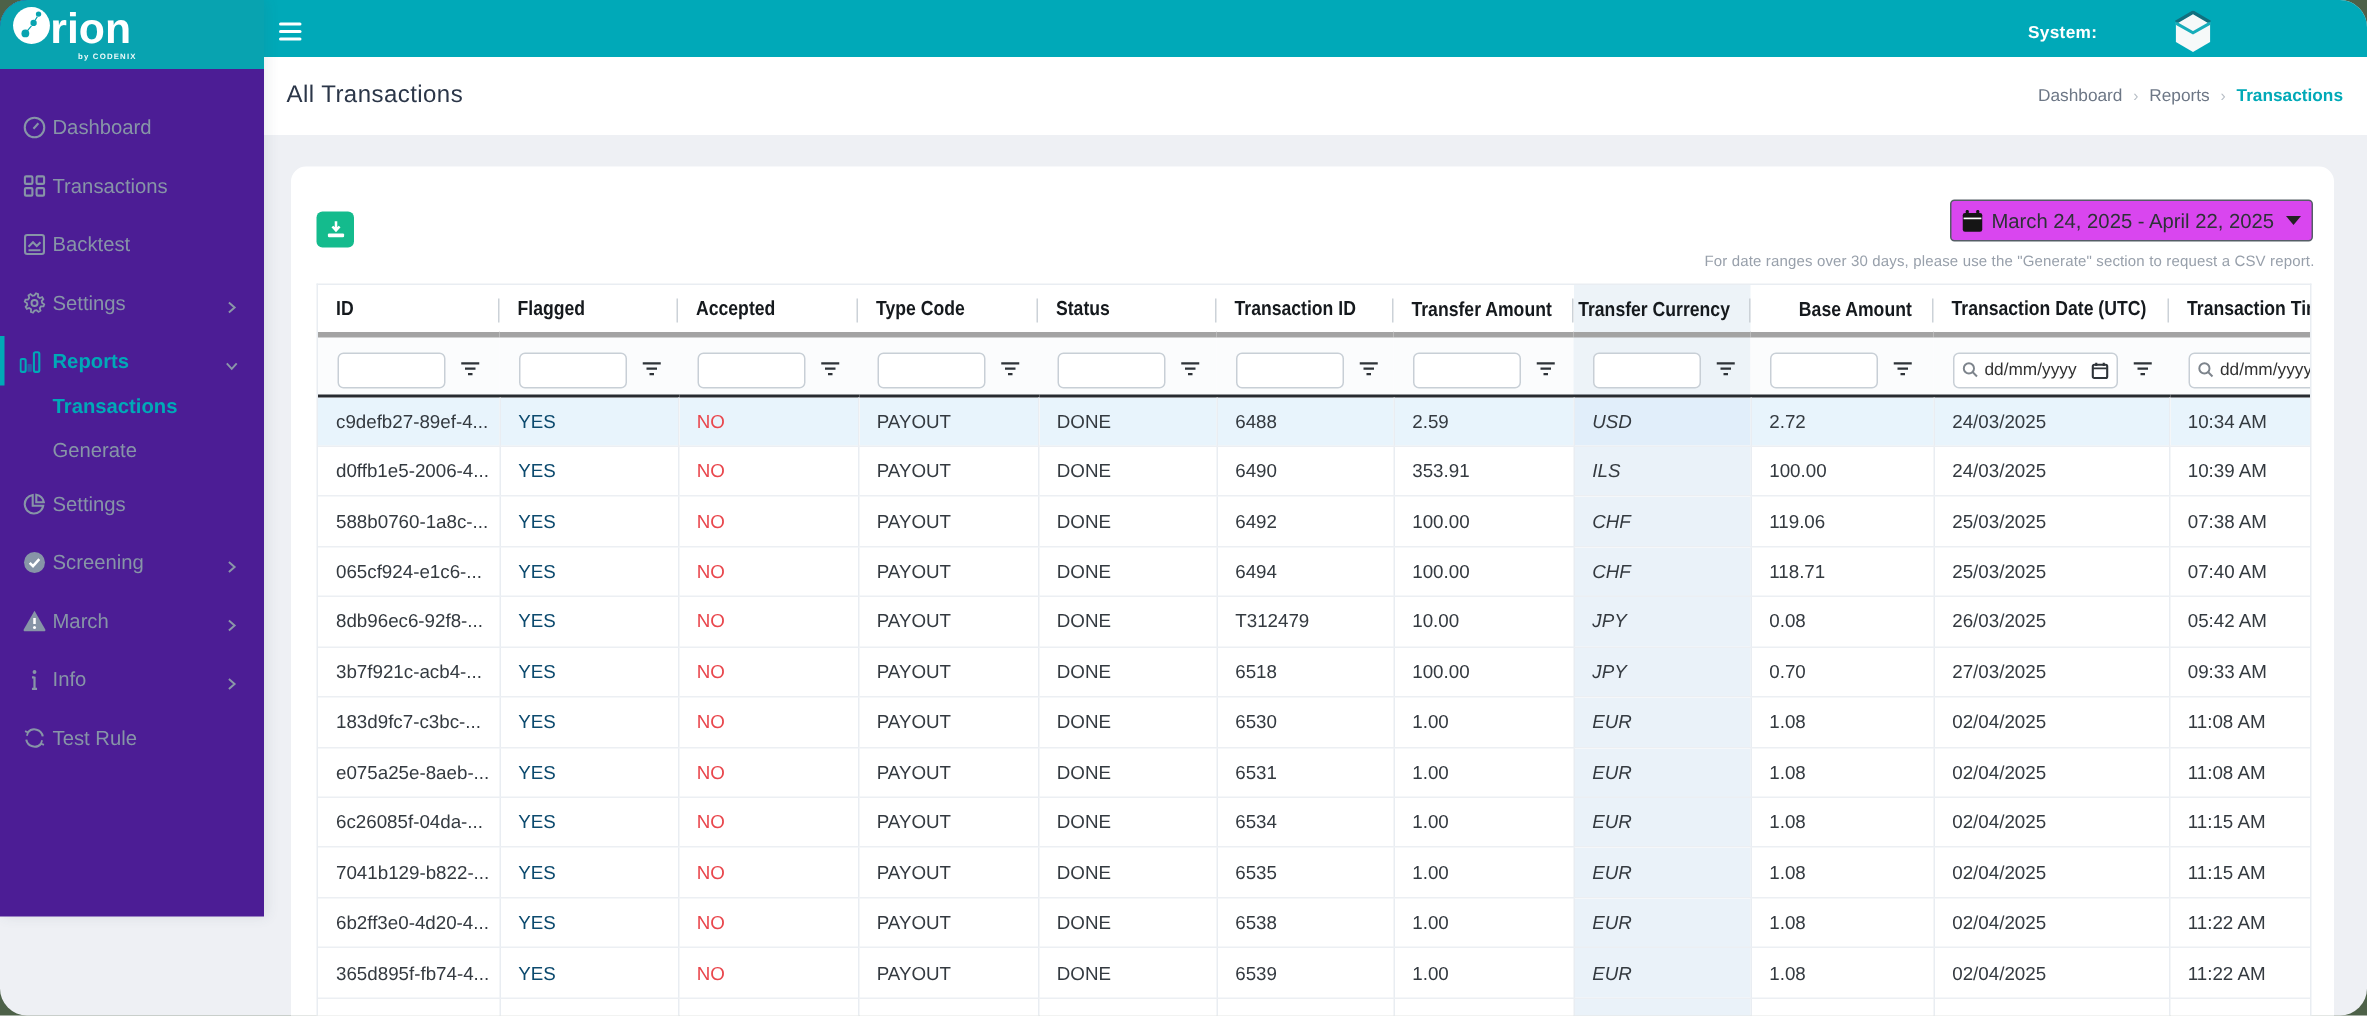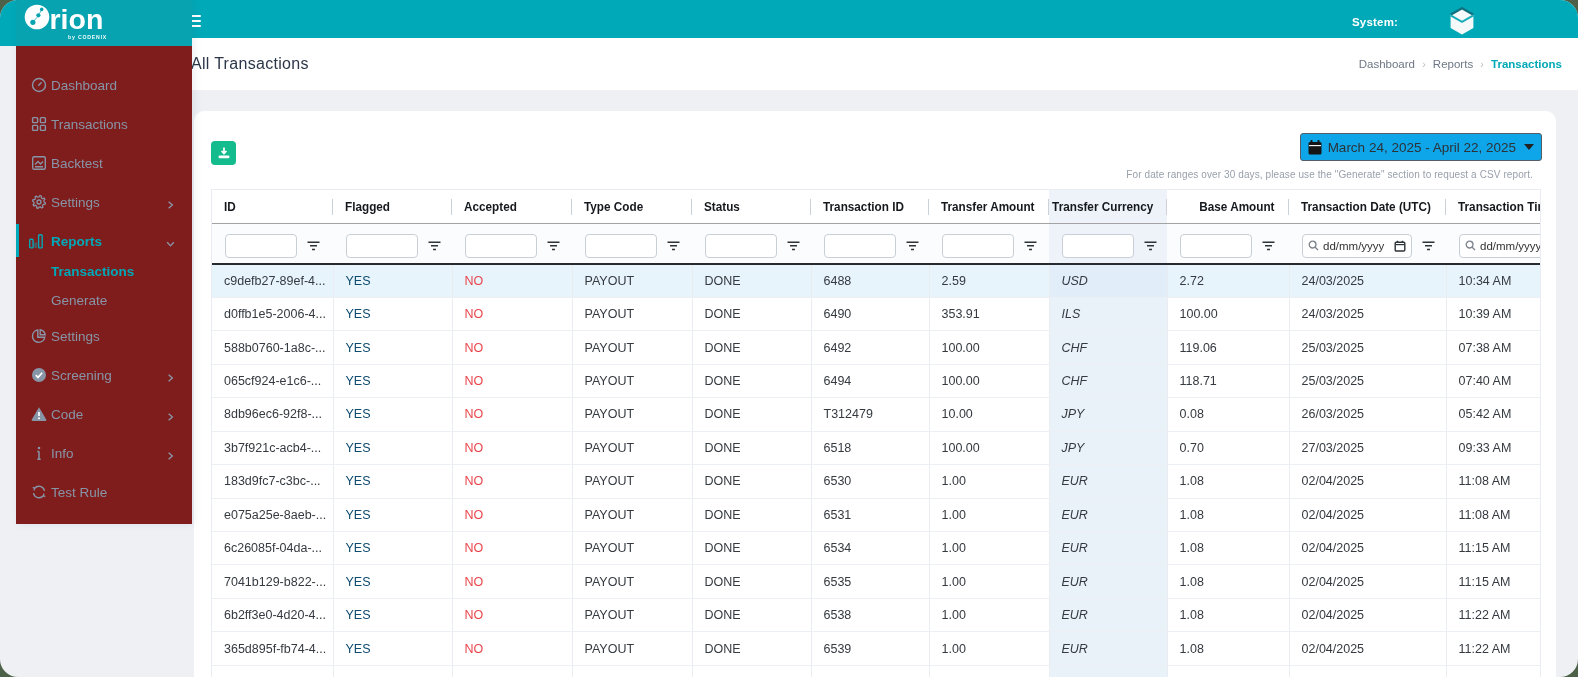--- a/index.html
+++ b/index.html
@@ -7,21 +7,21 @@
 body { background:#4d6148; font-family:"Liberation Sans", sans-serif; }
 .app { position:absolute; left:0; top:0; width:1578px; height:677px; border-radius:18px; overflow:hidden; background:#eef0f4; }
 
 .topbar { position:absolute; left:0; top:0; width:1578px; height:46px; background:#00a9b8; }
 .burger { position:absolute; left:186px; top:14.5px; width:15px; height:13px; }
 .burger span { position:absolute; left:0; width:15px; height:2px; background:#fff; border-radius:1px; }
 .burger span:nth-child(1){top:0;} .burger span:nth-child(2){top:5px;} .burger span:nth-child(3){top:10px;}
 .sys { position:absolute; left:1352px; top:16px; color:#fff; font-size:11.5px; font-weight:bold; letter-spacing:.2px; }
 .boxicon { position:absolute; left:1448px; top:7px; }
 
-.sidebar { position:absolute; left:16px; top:0; width:176px; height:524px; background:#7f1d1d; box-shadow:2px 0 8px rgba(60,75,100,.10); }
+.sidebar { position:absolute; left:0; top:0; width:176px; height:611px; background:#4c1d95; box-shadow:2px 0 8px rgba(60,75,100,.10); }
 .logo { position:absolute; left:0; top:0; width:176px; height:46px; background:#08a3b0; }
 .menu { position:absolute; left:0; top:65px; width:176px; }
 .mi { position:relative; height:39px; display:flex; align-items:center; color:#8795a7; font-size:13.5px; }
 .mi .ic { position:absolute; left:15px; top:50%; transform:translateY(-50%); width:16px; height:16px; }
 .mi .tx { position:absolute; left:35px; top:50%; transform:translateY(-50%); }
 .mi .ch { position:absolute; left:150px; top:50%; transform:translateY(-50%); width:9px; height:9px; }
 .mi.active { color:#00a9b7; font-weight:bold; }
 .mi.active:before { content:""; position:absolute; left:0; top:3px; bottom:3px; width:3px; background:#00a9b7; }
 .smi { position:relative; height:28.5px; display:flex; align-items:center; color:#8795a7; font-size:13.5px; }
 .smi .tx { position:absolute; left:35px; top:50%; transform:translateY(-50%); }
@@ -29,29 +29,29 @@
 
 .pagehead { position:absolute; left:176px; top:38px; width:1402px; height:52px; background:#fff; }
 .pagehead h1 { position:absolute; left:15px; top:50%; transform:translateY(-50%); font-size:16px; font-weight:normal; color:#2b3648; letter-spacing:.3px; }
 .crumbs { position:absolute; right:16px; top:50%; transform:translateY(-50%); font-size:11.5px; color:#6d7786; }
 .crumbs .sep { color:#b7bec6; margin:0 4px; font-size:10.5px; }
 .crumbs .act { color:#00a9b7; font-weight:bold; }
 
 .card { position:absolute; left:194px; top:111px; width:1362px; height:620px; background:#fff; border-radius:10px; }
 .dlbtn { position:absolute; left:17px; top:30px; width:25px; height:24px; background:#14bb8d; border-radius:4px; }
 .dlbtn svg { position:absolute; left:6.5px; top:6px; }
-.daterange { position:absolute; right:14px; top:22px; height:28px; border:1px solid #555e66; border-radius:3px; background:#0ea5e9; display:flex; align-items:center; padding:0 7px; font-size:13.5px; color:#2d3237; }
+.daterange { position:absolute; right:14px; top:22px; height:28px; border:1px solid #555e66; border-radius:3px; background:#d946ef; display:flex; align-items:center; padding:0 7px; font-size:13.5px; color:#2d3237; }
 .daterange .cal { margin-right:6px; }
 .daterange .caret { margin-left:8px; width:0; height:0; border-left:5px solid transparent; border-right:5px solid transparent; border-top:6px solid #222; }
-.note { position:absolute; right:23px; top:58px; font-size:10px; color:#98a0ab; letter-spacing:.1px; }
+.note { position:absolute; right:13px; top:58px; font-size:10px; color:#98a0ab; letter-spacing:.1px; }
 
 .tablewrap { position:absolute; left:17px; top:78px; width:1330px; overflow:hidden; border:1px solid #e9edf2; border-bottom:none; }
 table { border-collapse:collapse; table-layout:fixed; width:1391px; }
 th, td { border-right:1px solid #e9edf2; }
-thead th { height:33px; border-bottom:1px solid #a3a3a3; background:#fff; font-size:13.5px; color:#15191d; text-align:left; padding:0 12px; font-weight:bold; position:relative; border-right:none; white-space:nowrap; overflow:visible; }
+thead th { height:33px; border-bottom:4px solid #a3a3a3; background:#fff; font-size:13.5px; color:#15191d; text-align:left; padding:0 12px; font-weight:bold; position:relative; border-right:none; white-space:nowrap; overflow:visible; }
 thead th:after { content:""; position:absolute; right:0; top:9px; height:16px; width:1px; background:#ccd2d8; }
 thead th.thr { text-align:right; padding-right:14px; }
 .hx { display:inline-block; transform:scaleX(0.87); transform-origin:0 50%; }
 .thr .hx { position:absolute; right:14px; top:50%; transform:translateY(-50%) scaleX(0.87); transform-origin:100% 50%; }
 thead th.curr { background:#edf3f8;margin-top:20px; }
 tr.frow td { height:41px; background:#fbfcfd; border-right:none; border-bottom:2px solid #272b30; padding:0 0 0 13px; }
 tr.frow td.curr { background:#edf3f8; }
 .fcell { display:flex; align-items:center; margin-top:5px; }
 .finput { width:72px; height:24px; border:1px solid #c8cfd6; border-radius:4px; background:#fff; }
 .ficon { margin-left:10px; }
@@ -504,21 +504,21 @@
           <span class="ch"><svg viewBox="0 0 9 9" width="9" height="9">
               <path d="M2.6 1.2 L6.4 4.5 L2.6 7.8" fill="none" stroke="#8a97a8" stroke-width="1.3"></path>
             </svg></span>
         </div>
 <div class="mi">
           <span class="ic"><svg viewBox="0 0 16 16" width="16" height="16">
               <path d="M8 1.2 L15.2 13.6 A0.9 0.9 0 0 1 14.4 14.9 H1.6 A0.9 0.9 0 0 1 0.8 13.6 Z" fill="currentColor"></path>
               <path d="M8 6 V10" stroke="#fff" stroke-width="1.7"></path>
               <circle cx="8" cy="12.3" r="1" fill="#fff"></circle>
             </svg></span>
-          <span class="tx">Code</span>
+          <span class="tx">March</span>
           <span class="ch"><svg viewBox="0 0 9 9" width="9" height="9">
               <path d="M2.6 1.2 L6.4 4.5 L2.6 7.8" fill="none" stroke="#8a97a8" stroke-width="1.3"></path>
             </svg></span>
         </div>
 <div class="mi">
           <span class="ic"><svg viewBox="0 0 16 16" width="16" height="16">
               <circle cx="8" cy="3" r="1.3" fill="currentColor"></circle>
               <path d="M8 6.2 V14.2 M6.3 6.6 H8 M6.3 14.2 H9.7" stroke="currentColor" stroke-width="1.5" fill="none"></path>
             </svg></span>
           <span class="tx">Info</span>

